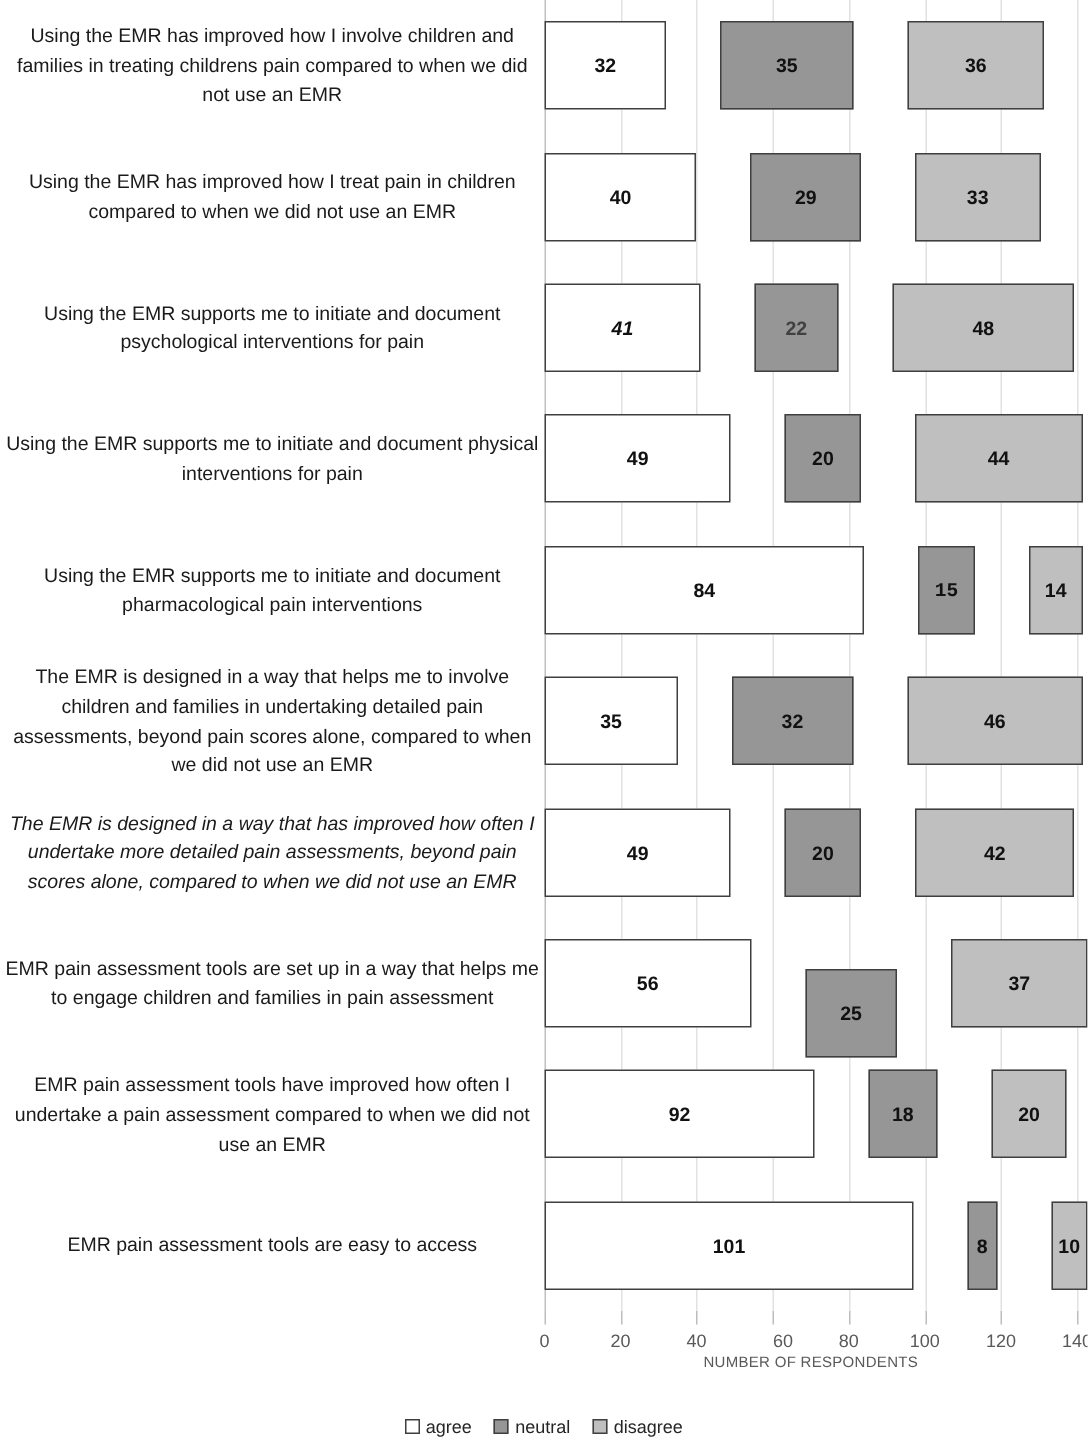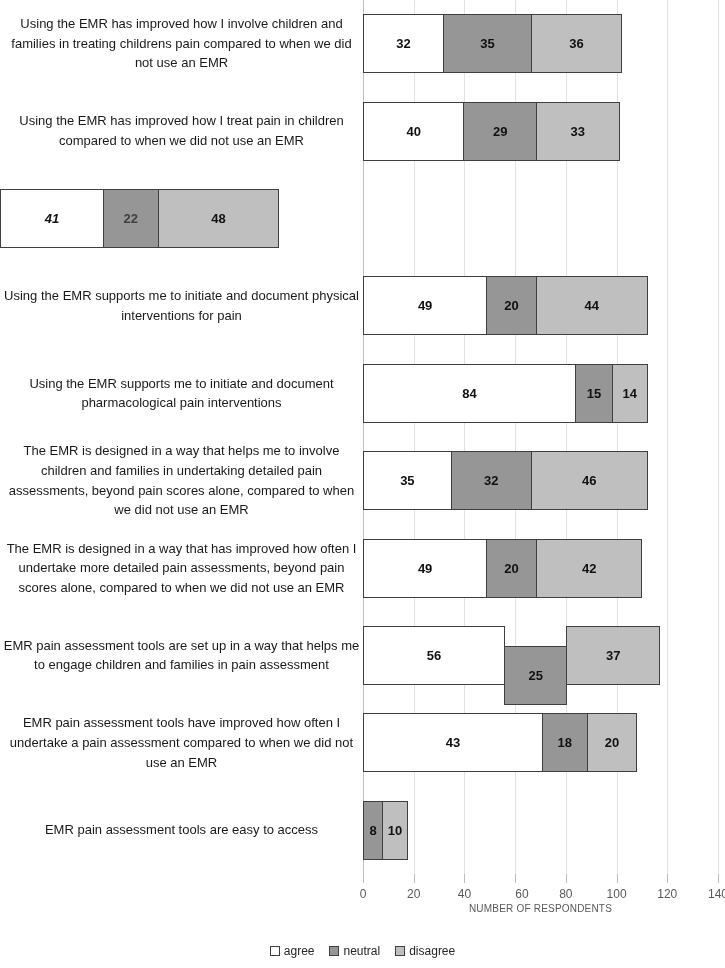--- a/index.html
+++ b/index.html
@@ -14,21 +14,21 @@
   .gridline { position:absolute; top:0; width:1px; height:874px; background:#e2e2e2; }
   .axis-line-v { position:absolute; left:0; top:0; width:1px; height:874px; background:#c0c0c0; }
 
   .rows { position:absolute; left:0; top:0; width:725px; height:874px; z-index:1; }
   .chart-row { display:flex; height:87.4px; width:725px; }
   .category-label {
     width:363px; display:flex; align-items:center; justify-content:center;
     text-align:center; font-size:13px; line-height:19.6px; color:#1a1a1a;
     padding:0 3px;
   }
-  .bar-track { position:relative; width:362px; display:flex; align-items:center; }
+  .bar-track { position:relative; width:362px; display:flex; align-items:center;gap:37px; }
   .seg {
     height:59px; border:1.5px solid #3f3f3f;
     display:flex; align-items:center; justify-content:center;
     font-size:13px; font-weight:bold; color:#111111;
   }
   .seg + .seg { margin-left:-1px; }
 
   
   .x-axis { position:absolute; left:363px; top:874px; width:362px; height:45px; }
   .axis-tick { position:absolute; top:0; width:1px; height:9px; background:#bdbdbd; }
@@ -91,20 +91,21 @@
             </div>
             <div class="seg" style="width: 73.5357px; background: rgb(150, 150, 150); border-color: rgb(63, 63, 63);">
               <span style="color: rgb(17, 17, 17);">29</span>
             </div>
             <div class="seg" style="width: 83.6786px; background: rgb(191, 191, 191); border-color: rgb(63, 63, 63);">
               <span style="color: rgb(17, 17, 17);">33</span>
             </div>
           </div>
         </div>
         <div class="chart-row">
+          <div class="category-label" style="color: rgb(26, 26, 26);">Using the EMR supports me to initiate and document psychological interventions for pain</div>
           <div class="bar-track">
             <div class="seg" style="width: 103.964px; background: rgb(255, 255, 255); border-color: rgb(63, 63, 63);">
               <span style="color: rgb(17, 17, 17); font-style: italic;">41</span>
             </div>
             <div class="seg" style="width: 55.7857px; background: rgb(150, 150, 150); border-color: rgb(63, 63, 63);">
               <span style="color: #404040;">22</span>
             </div>
             <div class="seg" style="width: 121.714px; background: rgb(191, 191, 191); border-color: rgb(63, 63, 63);">
               <span style="color: rgb(17, 17, 17);">48</span>
             </div>
@@ -123,21 +124,21 @@
               <span style="color: rgb(17, 17, 17);">44</span>
             </div>
           </div>
         </div>
         <div class="chart-row">
           <div class="category-label" style="color: rgb(26, 26, 26);">Using the EMR supports me to initiate and document pharmacological pain interventions</div>
           <div class="bar-track">
             <div class="seg" style="width: 213px; background: rgb(255, 255, 255); border-color: rgb(63, 63, 63);">
               <span style="color: rgb(17, 17, 17);">84</span>
             </div>
-            <div class="seg" style="width: 38.0357px; background: rgb(150, 150, 150); border-color: rgb(63, 63, 63);">
+            <div class="seg" style="width: 38.0357px; background: rgb(150, 150, 150); border-color: rgb(63, 63, 63); font-family: Liberation Mono, monospace;">
               <span style="color: rgb(17, 17, 17);">15</span>
             </div>
             <div class="seg" style="width: 35.5px; background: rgb(191, 191, 191); border-color: rgb(63, 63, 63);">
               <span style="color: rgb(17, 17, 17);">14</span>
             </div>
           </div>
         </div>
         <div class="chart-row">
           <div class="category-label" style="color: rgb(26, 26, 26);">The EMR is designed in a way that helps me to involve children and families in undertaking detailed pain assessments, beyond pain scores alone, compared to when we did not use an EMR</div>
           <div class="bar-track">
@@ -146,21 +147,21 @@
             </div>
             <div class="seg" style="width: 81.1429px; background: rgb(150, 150, 150); border-color: rgb(63, 63, 63);">
               <span style="color: rgb(17, 17, 17);">32</span>
             </div>
             <div class="seg" style="width: 116.643px; background: rgb(191, 191, 191); border-color: rgb(63, 63, 63);">
               <span style="color: rgb(17, 17, 17);">46</span>
             </div>
           </div>
         </div>
         <div class="chart-row">
-          <div class="category-label" style="color: rgb(26, 26, 26);">The EMR is designed in a way that has improved how often I undertake more detailed pain assessments, beyond pain scores alone, compared to when we did not use an EMR</div>
+          <div class="category-label" style="color: rgb(26, 26, 26); font-style: italic;">The EMR is designed in a way that has improved how often I undertake more detailed pain assessments, beyond pain scores alone, compared to when we did not use an EMR</div>
           <div class="bar-track">
             <div class="seg" style="width: 124.25px; background: rgb(255, 255, 255); border-color: rgb(63, 63, 63);">
               <span style="color: rgb(17, 17, 17);">49</span>
             </div>
             <div class="seg" style="width: 50.7143px; background: rgb(150, 150, 150); border-color: rgb(63, 63, 63);">
               <span style="color: rgb(17, 17, 17);">20</span>
             </div>
             <div class="seg" style="width: 106.5px; background: rgb(191, 191, 191); border-color: rgb(63, 63, 63);">
               <span style="color: rgb(17, 17, 17);">42</span>
             </div>
@@ -177,33 +178,36 @@
             </div>
             <div class="seg" style="width: 93.8214px; background: rgb(191, 191, 191); border-color: rgb(63, 63, 63);">
               <span style="color: rgb(17, 17, 17);">37</span>
             </div>
           </div>
         </div>
         <div class="chart-row">
           <div class="category-label" style="color: rgb(26, 26, 26);">EMR pain assessment tools have improved how often I undertake a pain assessment compared to when we did not use an EMR</div>
           <div class="bar-track">
             <div class="seg" style="width: 180.036px; background: rgb(255, 255, 255); border-color: rgb(63, 63, 63);">
-              <span style="color: rgb(17, 17, 17);">43</span>
+              <span style="color: rgb(17, 17, 17);">92</span>
             </div>
             <div class="seg" style="width: 45.6429px; background: rgb(150, 150, 150); border-color: rgb(63, 63, 63);">
               <span style="color: rgb(17, 17, 17);">18</span>
             </div>
             <div class="seg" style="width: 50.7143px; background: rgb(191, 191, 191); border-color: rgb(63, 63, 63);">
               <span style="color: rgb(17, 17, 17);">20</span>
             </div>
           </div>
         </div>
         <div class="chart-row">
           <div class="category-label" style="color: rgb(26, 26, 26);">EMR pain assessment tools are easy to access</div>
           <div class="bar-track">
+            <div class="seg" style="width: 256.107px; background: rgb(255, 255, 255); border-color: rgb(63, 63, 63);">
+              <span style="color: rgb(17, 17, 17);">101</span>
+            </div>
             <div class="seg" style="width: 20.2857px; background: rgb(150, 150, 150); border-color: rgb(63, 63, 63);">
               <span style="color: rgb(17, 17, 17);">8</span>
             </div>
             <div class="seg" style="width: 25.3571px; background: rgb(191, 191, 191); border-color: rgb(63, 63, 63);">
               <span style="color: rgb(17, 17, 17);">10</span>
             </div>
           </div>
         </div>
       </div>
   </div>

